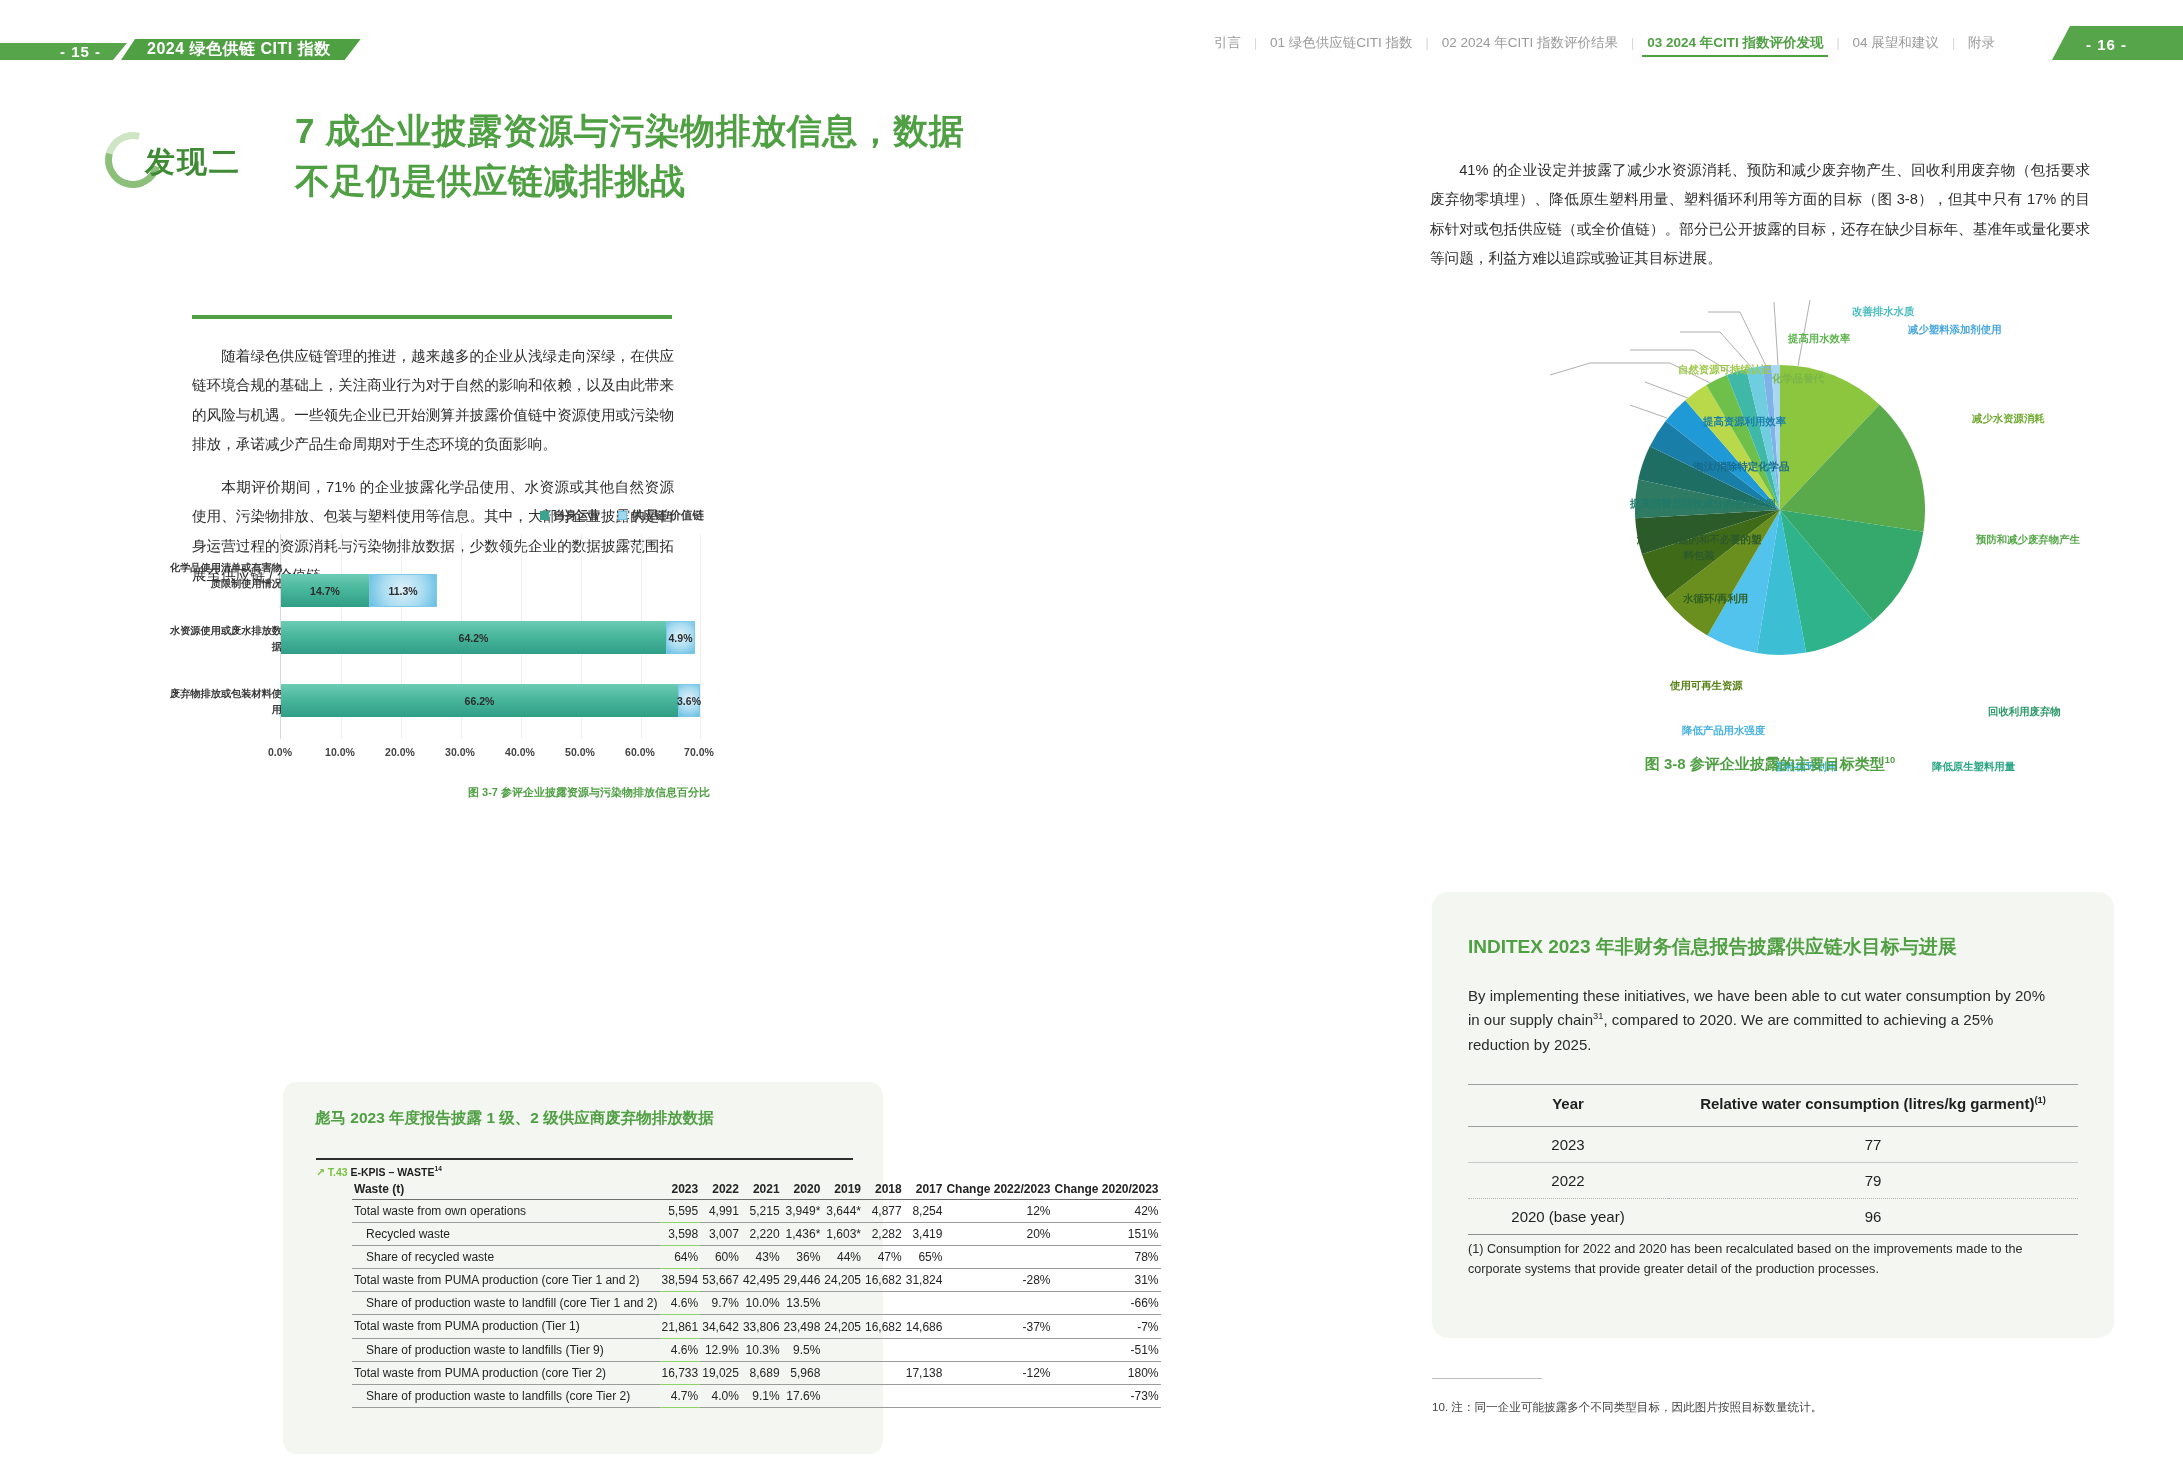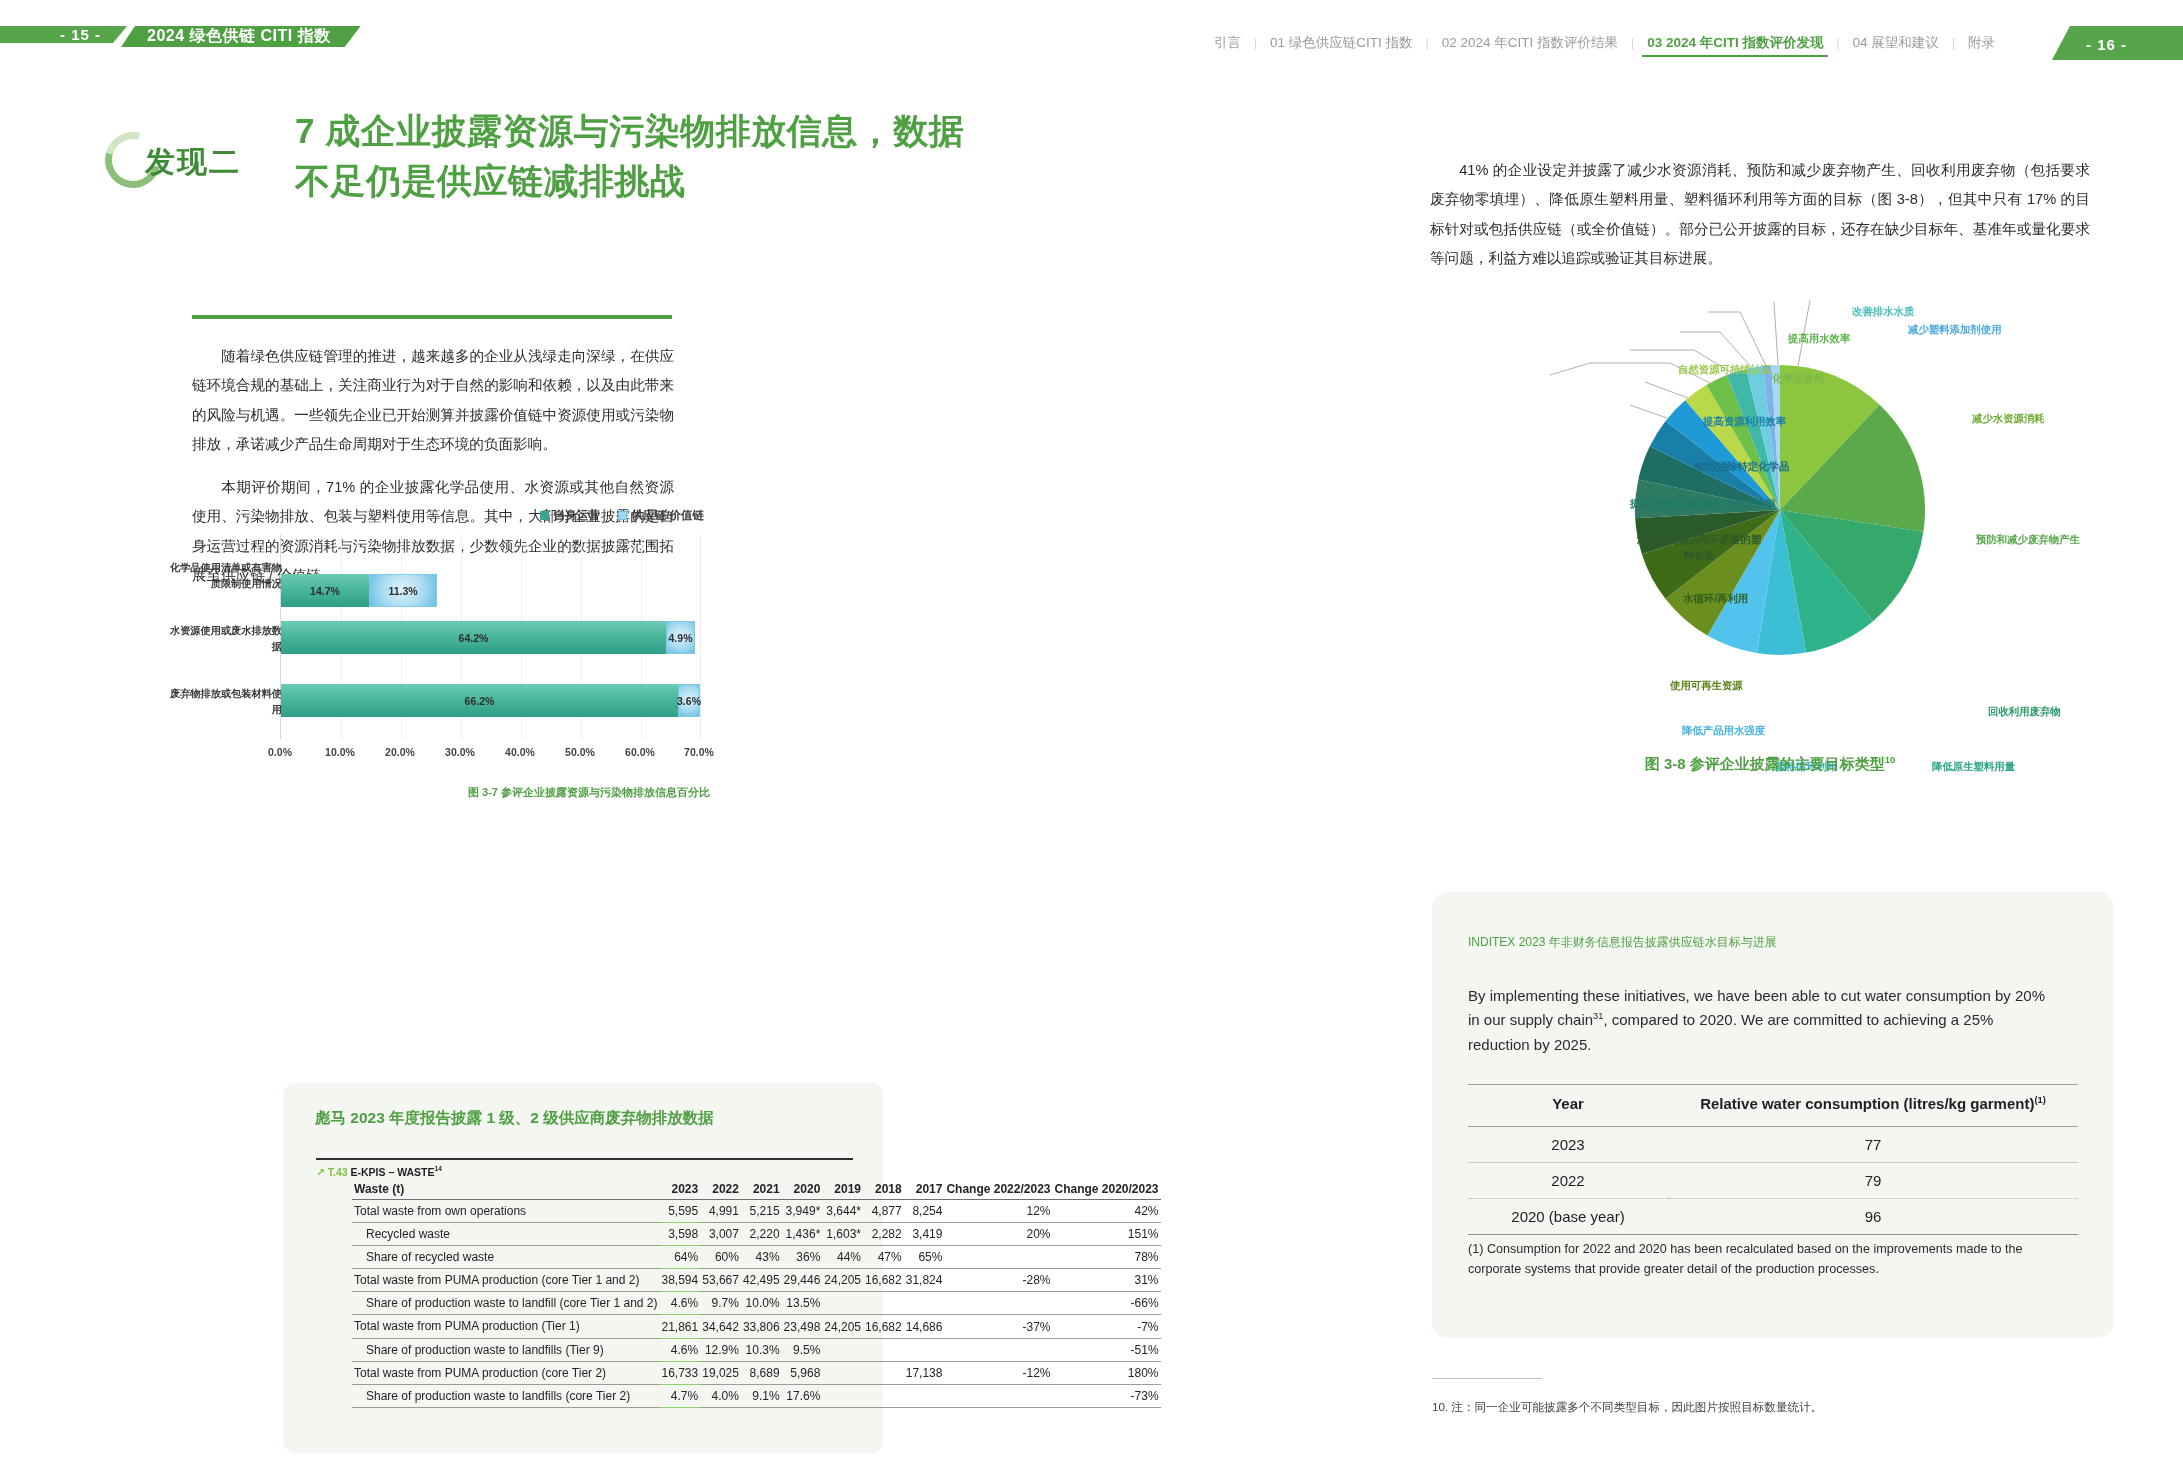--- a/index.html
+++ b/index.html
@@ -9,21 +9,21 @@
     background: #ffffff;
     overflow: hidden;
   }
   .page { position: relative; width: 2183px; height: 1480px; background:#fff; }
 
   
   .ribbon {
     position: absolute; left:0; top:26px; width:2183px; height:34px;
   }
   .ribbon-left {
-    position:absolute; left:0; top:0; height:34px; display:flex; align-items:flex-start;
+    position:absolute; left:0; top:0; height:34px; display:flex; align-items:flex-end;
   }
   .pgnum-left {
     background:#57a54a; color:#ffffff; font-size:15px; font-weight:700;
     display:flex; align-items:center; justify-content:center;
     padding:0 26px 0 60px; letter-spacing:1px;
     clip-path: polygon(0 0, 100% 0, calc(100% - 14px) 100%, 0 100%);
   }
   .ribbon-title {
     background:#4f9f43; color:#ffffff; font-size:16px; font-weight:700;
     display:flex; align-items:center; padding:0 30px 0 26px; letter-spacing:.5px;
@@ -132,21 +132,21 @@
 
   
   .piewrap { position:absolute; left:-10px; top:160px; width:700px; height:470px; }
   .pielabel { position:absolute; font-size:10.4px; font-weight:700; white-space:nowrap; }
 
   
   .inditex {
     position:absolute; left:1432px; top:892px; width:682px; height:446px;
     background:#f4f6f1; border-radius:16px;
   }
-  .ind-title { position:absolute; left:36px; top:42px; font-size:12px; font-weight:400; color:#4f9f43; }
+  .ind-title { position:absolute; left:36px; top:42px; font-size:19px; font-weight:700; color:#4f9f43; }
   .ind-para { position:absolute; left:36px; top:92px; width:580px; font-size:15px; line-height:1.62; color:#2b2b2b; }
   table.ind { position:absolute; left:36px; top:192px; width:610px; border-collapse:collapse; font-size:15px; color:#1f1f1f; }
   table.ind th { font-weight:700; padding:10px 4px 14px 4px; border-top:1.5px solid #9d9d9d; border-bottom:1.5px solid #9d9d9d;}
   table.ind td { padding:9px 4px; text-align:center; }
   table.ind tr.r1 td { border-bottom:1px solid #c9c9c9; }
   table.ind tr.r2 td { border-bottom:1px dotted #b4b4b4; }
   table.ind tr.r3 td { border-bottom:1.5px solid #8f8f8f; }
   .ind-note { position:absolute; left:36px; top:348px; width:590px; font-size:12.6px; line-height:1.55; color:#2b2b2b; }
   sup { font-size:.62em; }
 

